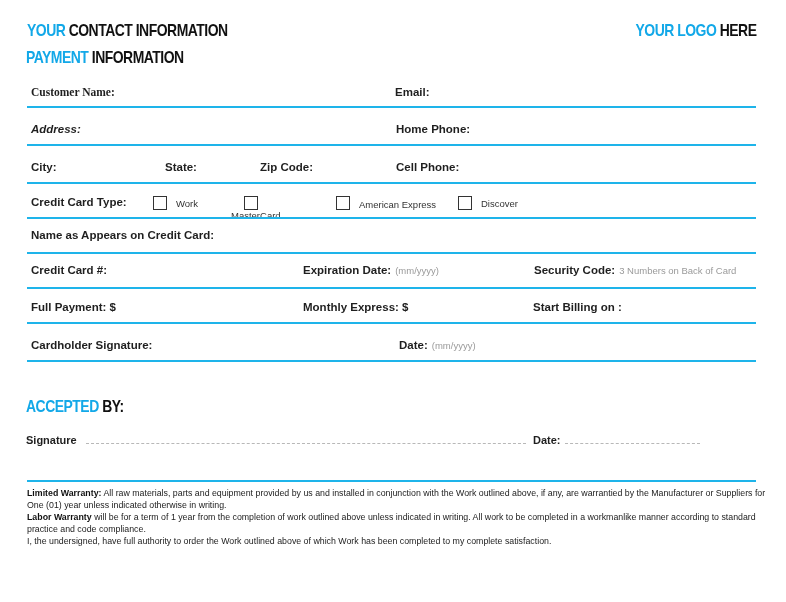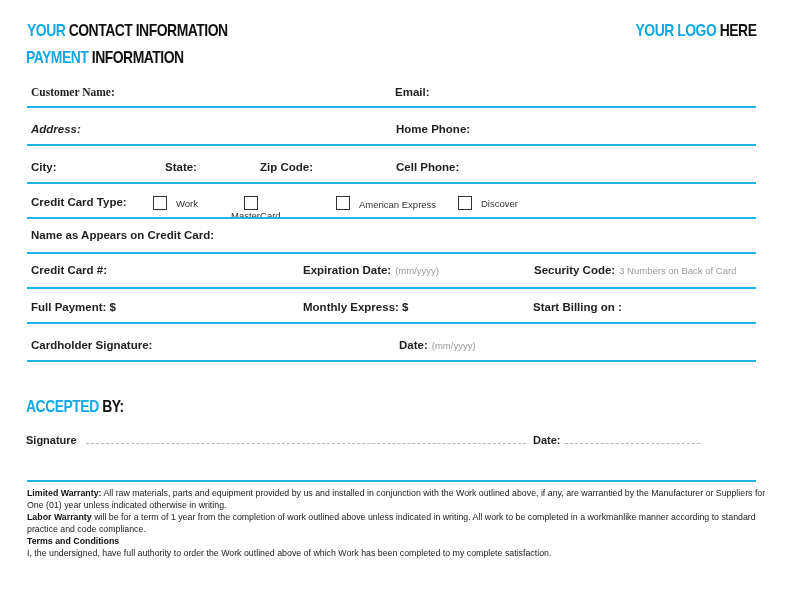--- a/index.html
+++ b/index.html
@@ -100,15 +100,14 @@
 </div>
 <div class="abs label" style="left:26px; top:434px; font-size:11px;">Signature</div>
 <div class="dots" style="left:86px; width:440px; top:443px;"></div>
 <div class="abs label" style="left:533px; top:434px; font-size:11px;">Date:</div>
 <div class="dots" style="left:565px; width:135px; top:443px;"></div>
 <div class="rule" style="top:480px;"></div>
 
 <div class="terms" style="top:487px;">
   <p><b>Limited Warranty:</b><span> All raw materials, parts and equipment provided by us and installed in conjunction with the Work outlined above, if any, are warrantied by the Manufacturer or Suppliers for One (01) year unless indicated otherwise in writing.</span></p>
   <p><b>Labor Warranty</b><span> will be for a term of 1 year from the completion of work outlined above unless indicated in writing. All work to be completed in a workmanlike manner according to standard practice and code compliance.</span></p>
-  <p><b>Terms and Conditions</b></p>
   <p>I, the undersigned, have full authority to order the Work outlined above of which Work has been completed to my complete satisfaction.</p>
 </div>
 
 </body></html>

